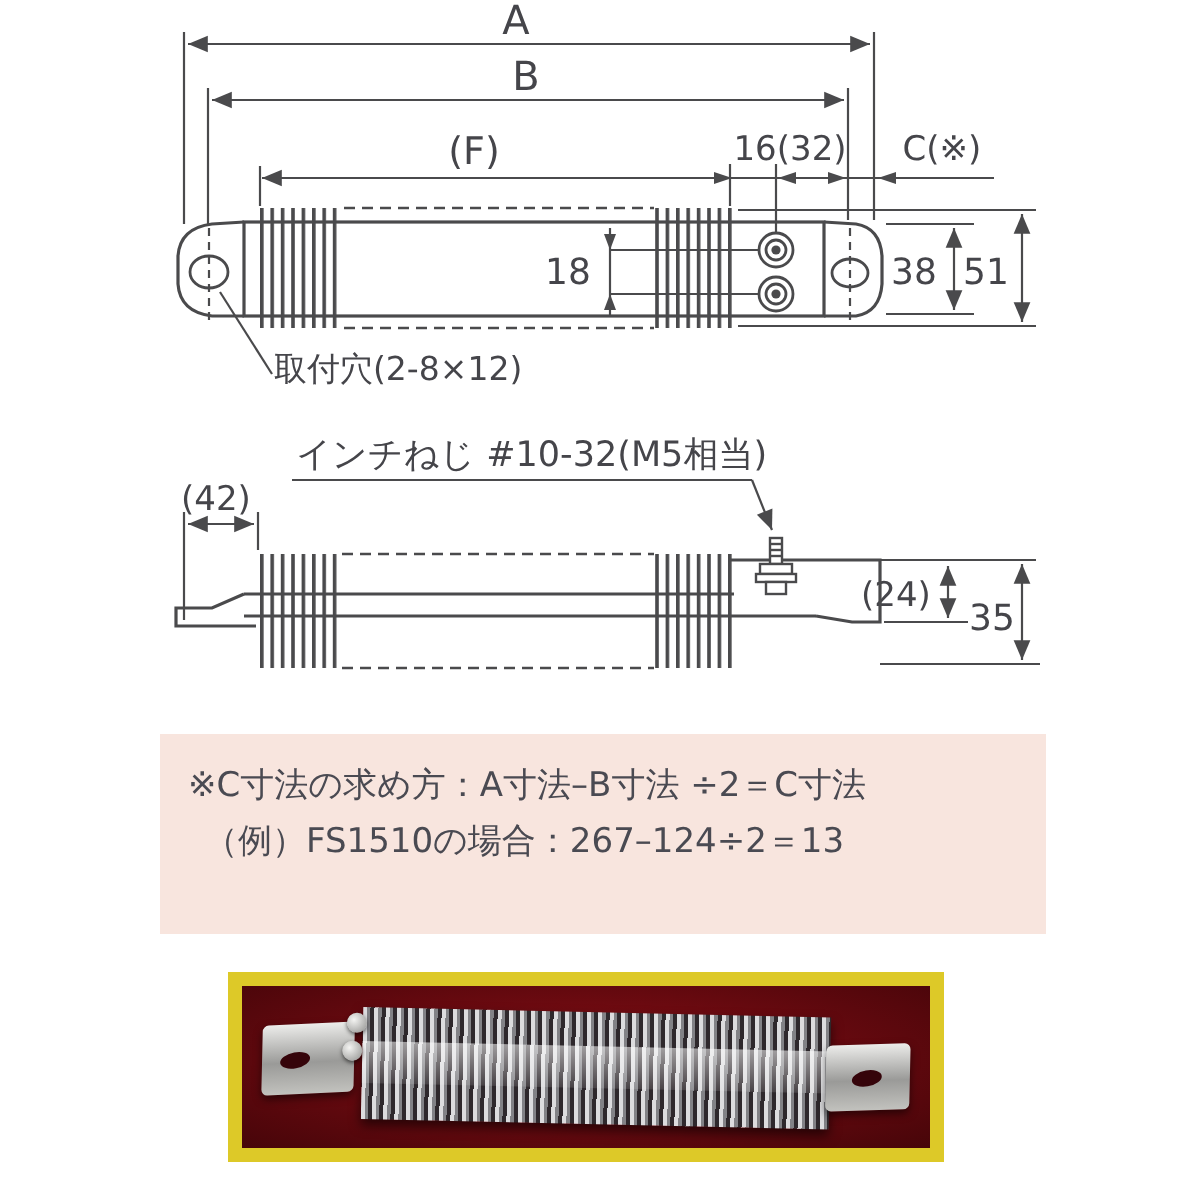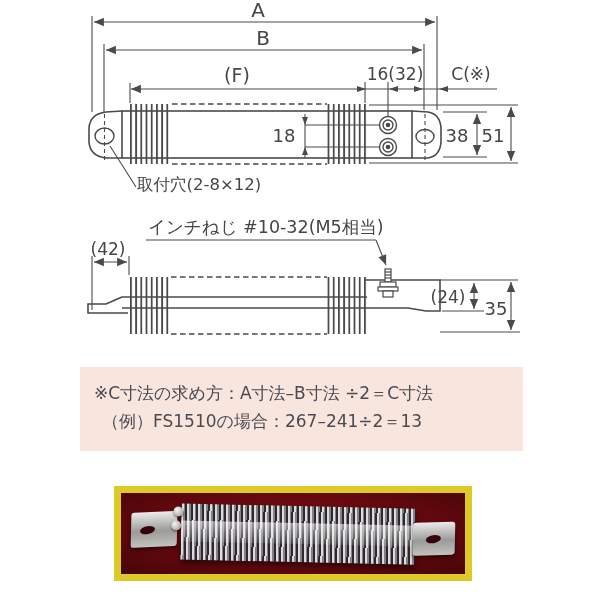--- a/index.html
+++ b/index.html
@@ -2,21 +2,21 @@
 <html><head>
 <meta charset="utf-8">
 <style>
   html,body{margin:0;padding:0;background:#ffffff;}
   #stage{position:relative;width:600px;height:600px;background:#ffffff;overflow:hidden;
          font-family:"DejaVu Sans","Liberation Sans",sans-serif;}
   svg text{fill:#45454a;}
   .dimtxt{font-size:18px;}
   .biglet{font-size:20px;}
   .jplabel{font-size:16.5px;}
-  #note-box{position:absolute;left:80px;top:367px;width:443px;height:84px;
+  #note-box{position:absolute;left:80px;top:367px;width:443px;height:100px;
             background:#f8e5de;color:#4a4a52;font-size:17px;line-height:1.65;
             box-sizing:border-box;padding:12px 10px 0 14px;}
   #note-box .l2{padding-left:8px;}
   #photo-frame{position:absolute;left:114px;top:486px;width:358px;height:95px;
                box-sizing:border-box;border:7px solid #ddc928;background:#65090f;}
   #photo-bg{position:absolute;inset:0;overflow:hidden;
             background:radial-gradient(ellipse at 50% 45%, #8a1218 0%, #6b0a10 45%, #470509 100%);}
   #heater{position:absolute;left:10px;top:13px;width:324px;height:56px;transform:rotate(1.3deg);}
   .tab{position:absolute;background:linear-gradient(180deg,#ececea 0%,#9a9a98 55%,#c2c2be 100%);
        border-radius:3px;box-shadow:0 2px 4px rgba(0,0,0,.55);}
@@ -167,21 +167,21 @@
           <rect x="378" y="287" width="20" height="4"></rect>
           <rect x="383" y="291" width="10" height="6"></rect>
         </g>
       </g>
     </g>
   </svg>
 
   
   <div id="note-box">
     <div class="l1">※C寸法の求め方：A寸法–B寸法 ÷2＝C寸法</div>
-    <div class="l2">（例）FS1510の場合：267–241÷2＝13</div>
+    <div class="l2">（例）FS1510の場合：267–124÷2＝13</div>
   </div>
 
   
   <div id="photo-frame">
     <div id="photo-bg">
       <div id="heater">
         <div id="fins-photo"></div>
         <div id="fins-core"></div>
         <div id="tab-left" class="tab">
           <div id="hole-left" class="tab-hole"></div>

